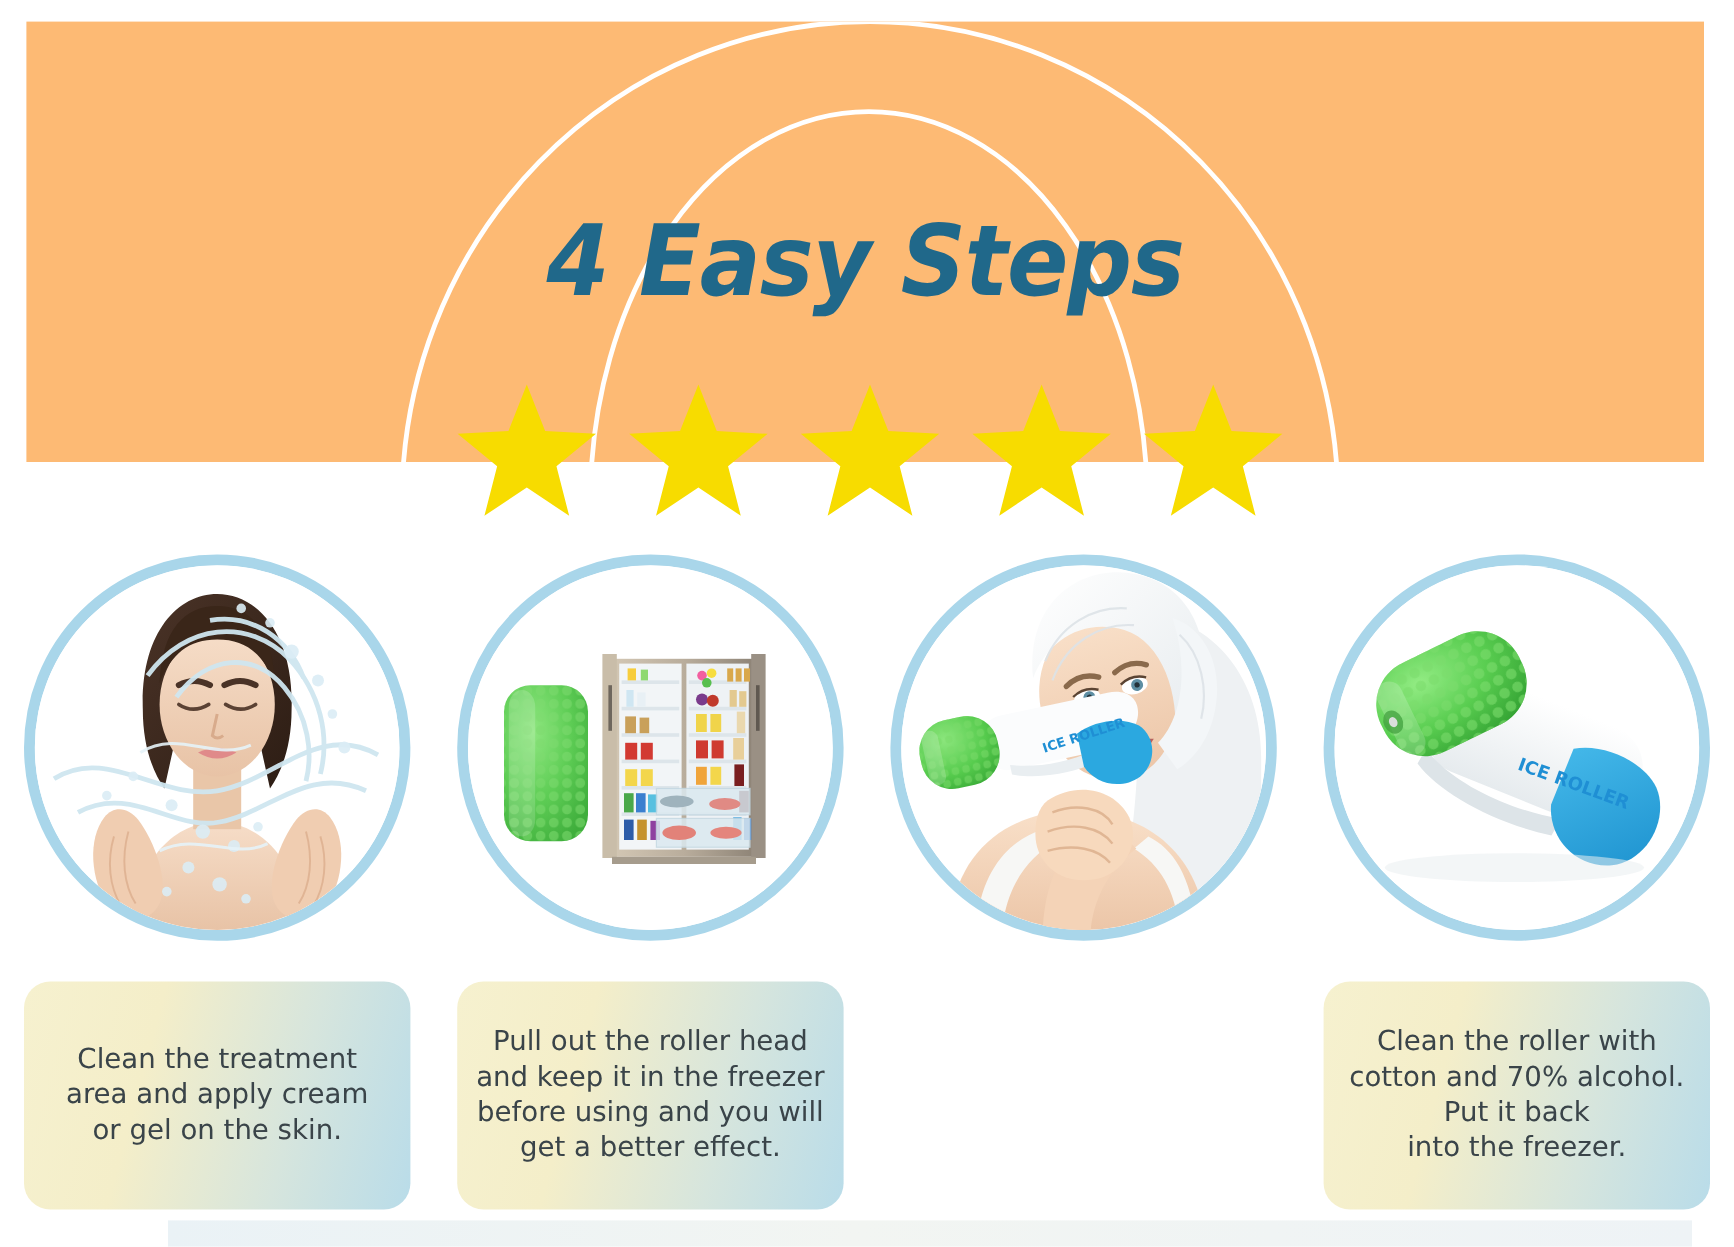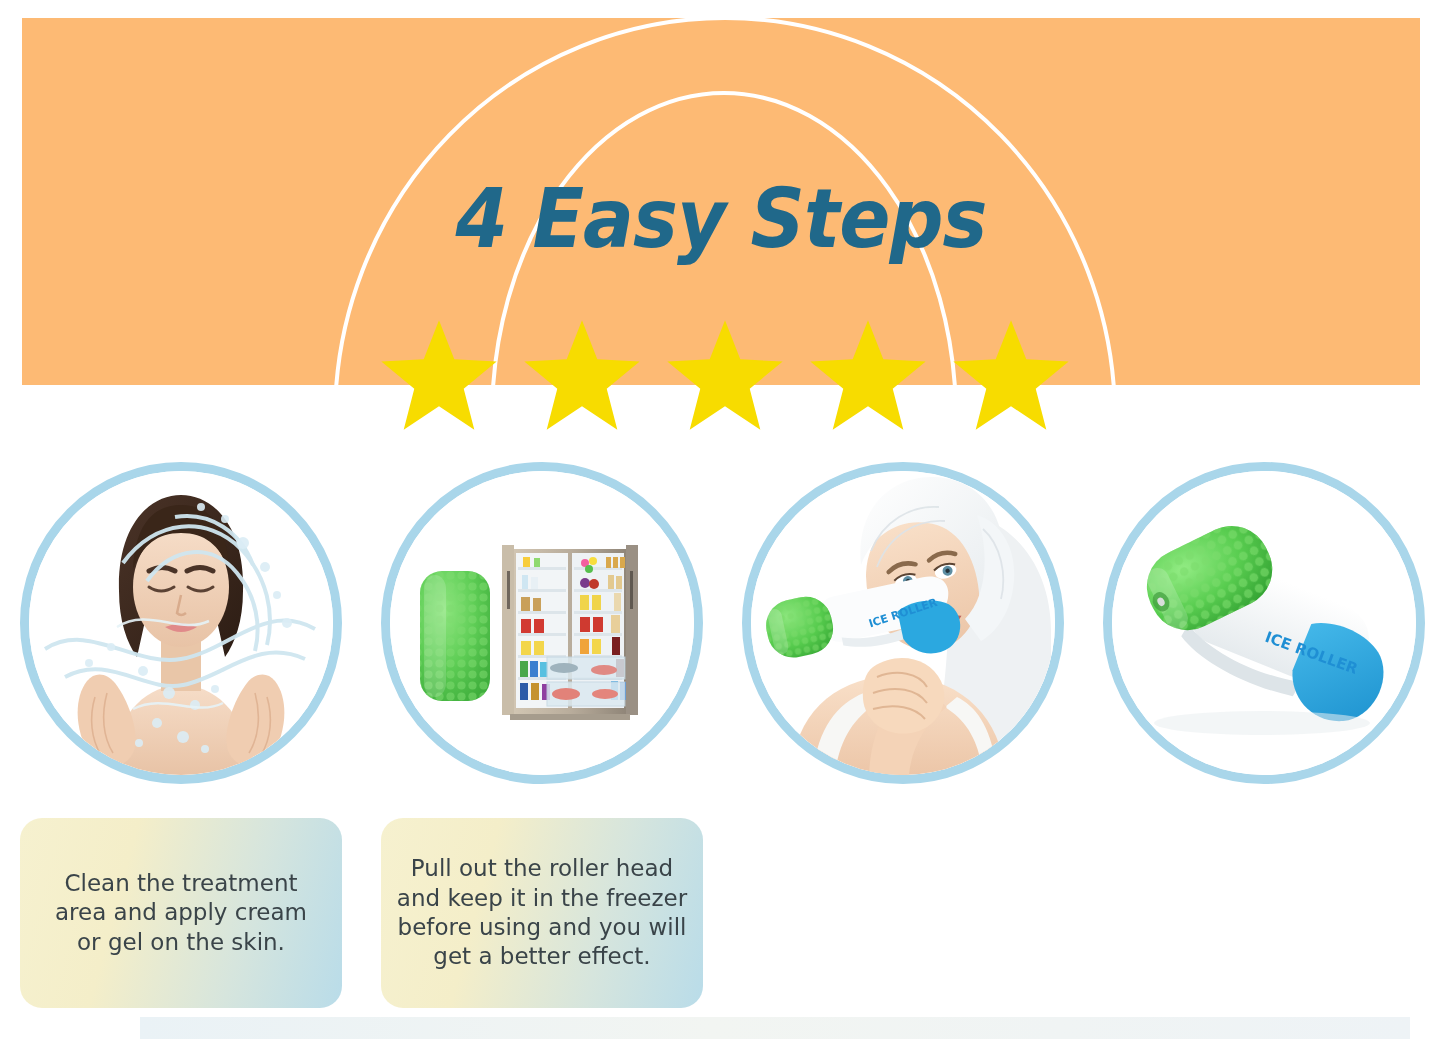--- a/index.html
+++ b/index.html
@@ -495,17 +495,23 @@
           <rect x="40" y="74" width="22" height="66" rx="11" fill="#ffffff" opacity="0.18"></rect>
           <ellipse cx="44" cy="107" rx="8" ry="10" fill="#3f9c3c" opacity="0.7"></ellipse>
           <ellipse cx="44" cy="107" rx="3.4" ry="4.4" fill="#d9dedb"></ellipse>
         </g>
 
         <text x="152" y="170" font-family="DejaVu Sans, sans-serif" font-size="15" font-weight="bold" fill="#1f8fd4" transform="rotate(20 152 170)">ICE ROLLER</text>
 
         <ellipse cx="150" cy="252" rx="108" ry="12" fill="#e9eef1" opacity="0.55"></ellipse>
       </svg>
     </div>
+    <div class="caption">
+      <div class="caption-text">Clean the roller with
+cotton and 70% alcohol.
+Put it back
+into the freezer.</div>
+    </div>
   </div>
 
 </div>
 
 <div id="bottom-bar"></div>
 
 </body></html>

